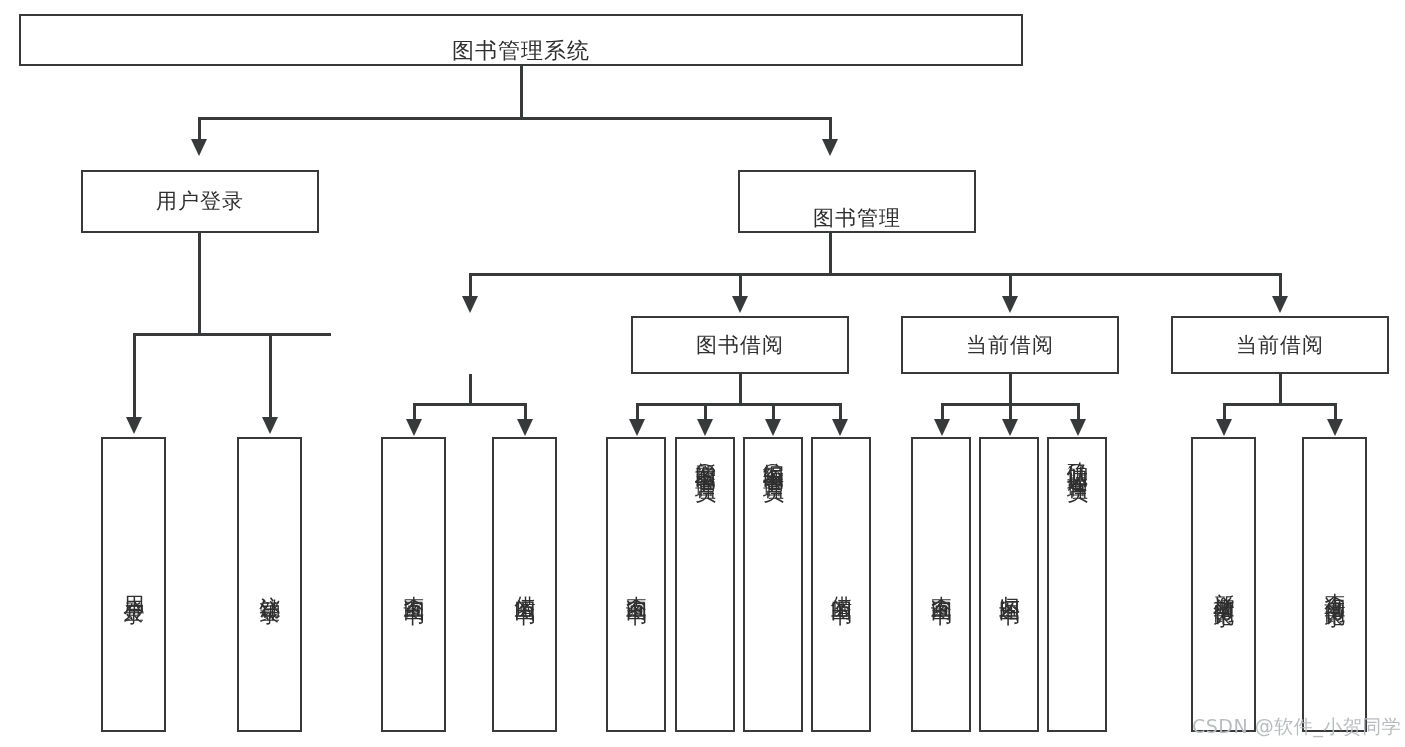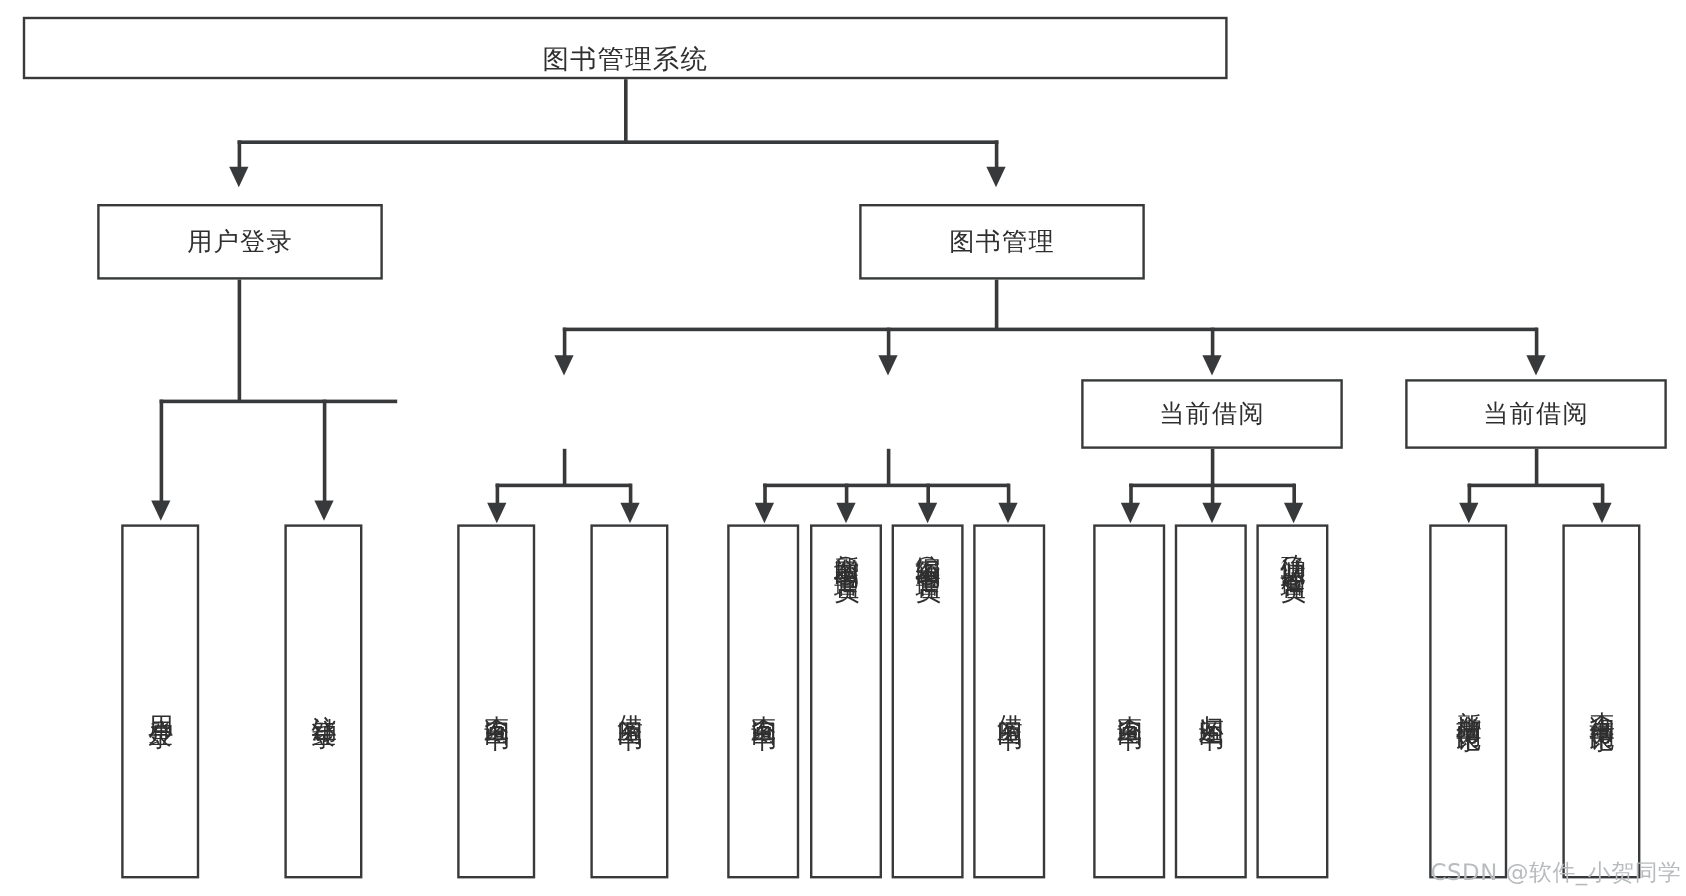--- a/index.html
+++ b/index.html
@@ -103,21 +103,21 @@
 
   <div class="seg v" style="left:198px; top:117px; width:2.5px; height:24px;"></div>
   <div class="arrow" style="left:191px; top:139px;"></div>
   <div class="seg v" style="left:829px; top:117px; width:2.5px; height:24px;"></div>
   <div class="arrow" style="left:822px; top:139px;"></div>
 
   <div class="node level2" style="left:81px; top:170px; width:238px; height:63px;">
     <span class="label">用户登录</span>
   </div>
 
-  <div class="node level2" style="left:716px; top:170px; width:238px; height:63px;">
+  <div class="node level2" style="left:738px; top:170px; width:238px; height:63px;align-items:flex-end;">
     <span class="label">图书管理</span>
   </div>
 
   <div class="seg v" style="left:198px; top:233px; width:2.5px; height:102px;"></div>
   <div class="seg h" style="left:133px; top:333px; width:198px; height:2.5px;"></div>
   <div class="seg v" style="left:133px; top:333px; width:2.5px; height:86px;"></div>
   <div class="arrow" style="left:126px; top:417px;"></div>
   <div class="seg v" style="left:269px; top:333px; width:2.5px; height:86px;"></div>
   <div class="arrow" style="left:262px; top:417px;"></div>
 
@@ -125,20 +125,23 @@
   <div class="seg h" style="left:469px; top:273px; width:812px; height:2.5px;"></div>
   <div class="seg v" style="left:469px; top:273px; width:2.5px; height:25px;"></div>
   <div class="arrow" style="left:462px; top:296px;"></div>
   <div class="seg v" style="left:739px; top:273px; width:2.5px; height:25px;"></div>
   <div class="arrow" style="left:732px; top:296px;"></div>
   <div class="seg v" style="left:1009px; top:273px; width:2.5px; height:25px;"></div>
   <div class="arrow" style="left:1002px; top:296px;"></div>
   <div class="seg v" style="left:1279px; top:273px; width:2.5px; height:25px;"></div>
   <div class="arrow" style="left:1272px; top:296px;"></div>
 
+  <div class="node level2" style="left:631px; top:316px; width:218px; height:58px;">
+    <span class="label">图书借阅</span>
+  </div>
   <div class="node level2" style="left:901px; top:316px; width:218px; height:58px;">
     <span class="label">当前借阅</span>
   </div>
   <div class="node level2" style="left:1171px; top:316px; width:218px; height:58px;">
     <span class="label">当前借阅</span>
   </div>
 
   <div class="seg v" style="left:469px; top:374px; width:2.5px; height:31px;"></div>
   <div class="seg h" style="left:413px; top:403px; width:113px; height:2.5px;"></div>
   <div class="seg v" style="left:413px; top:403px; width:2.5px; height:18px;"></div>

